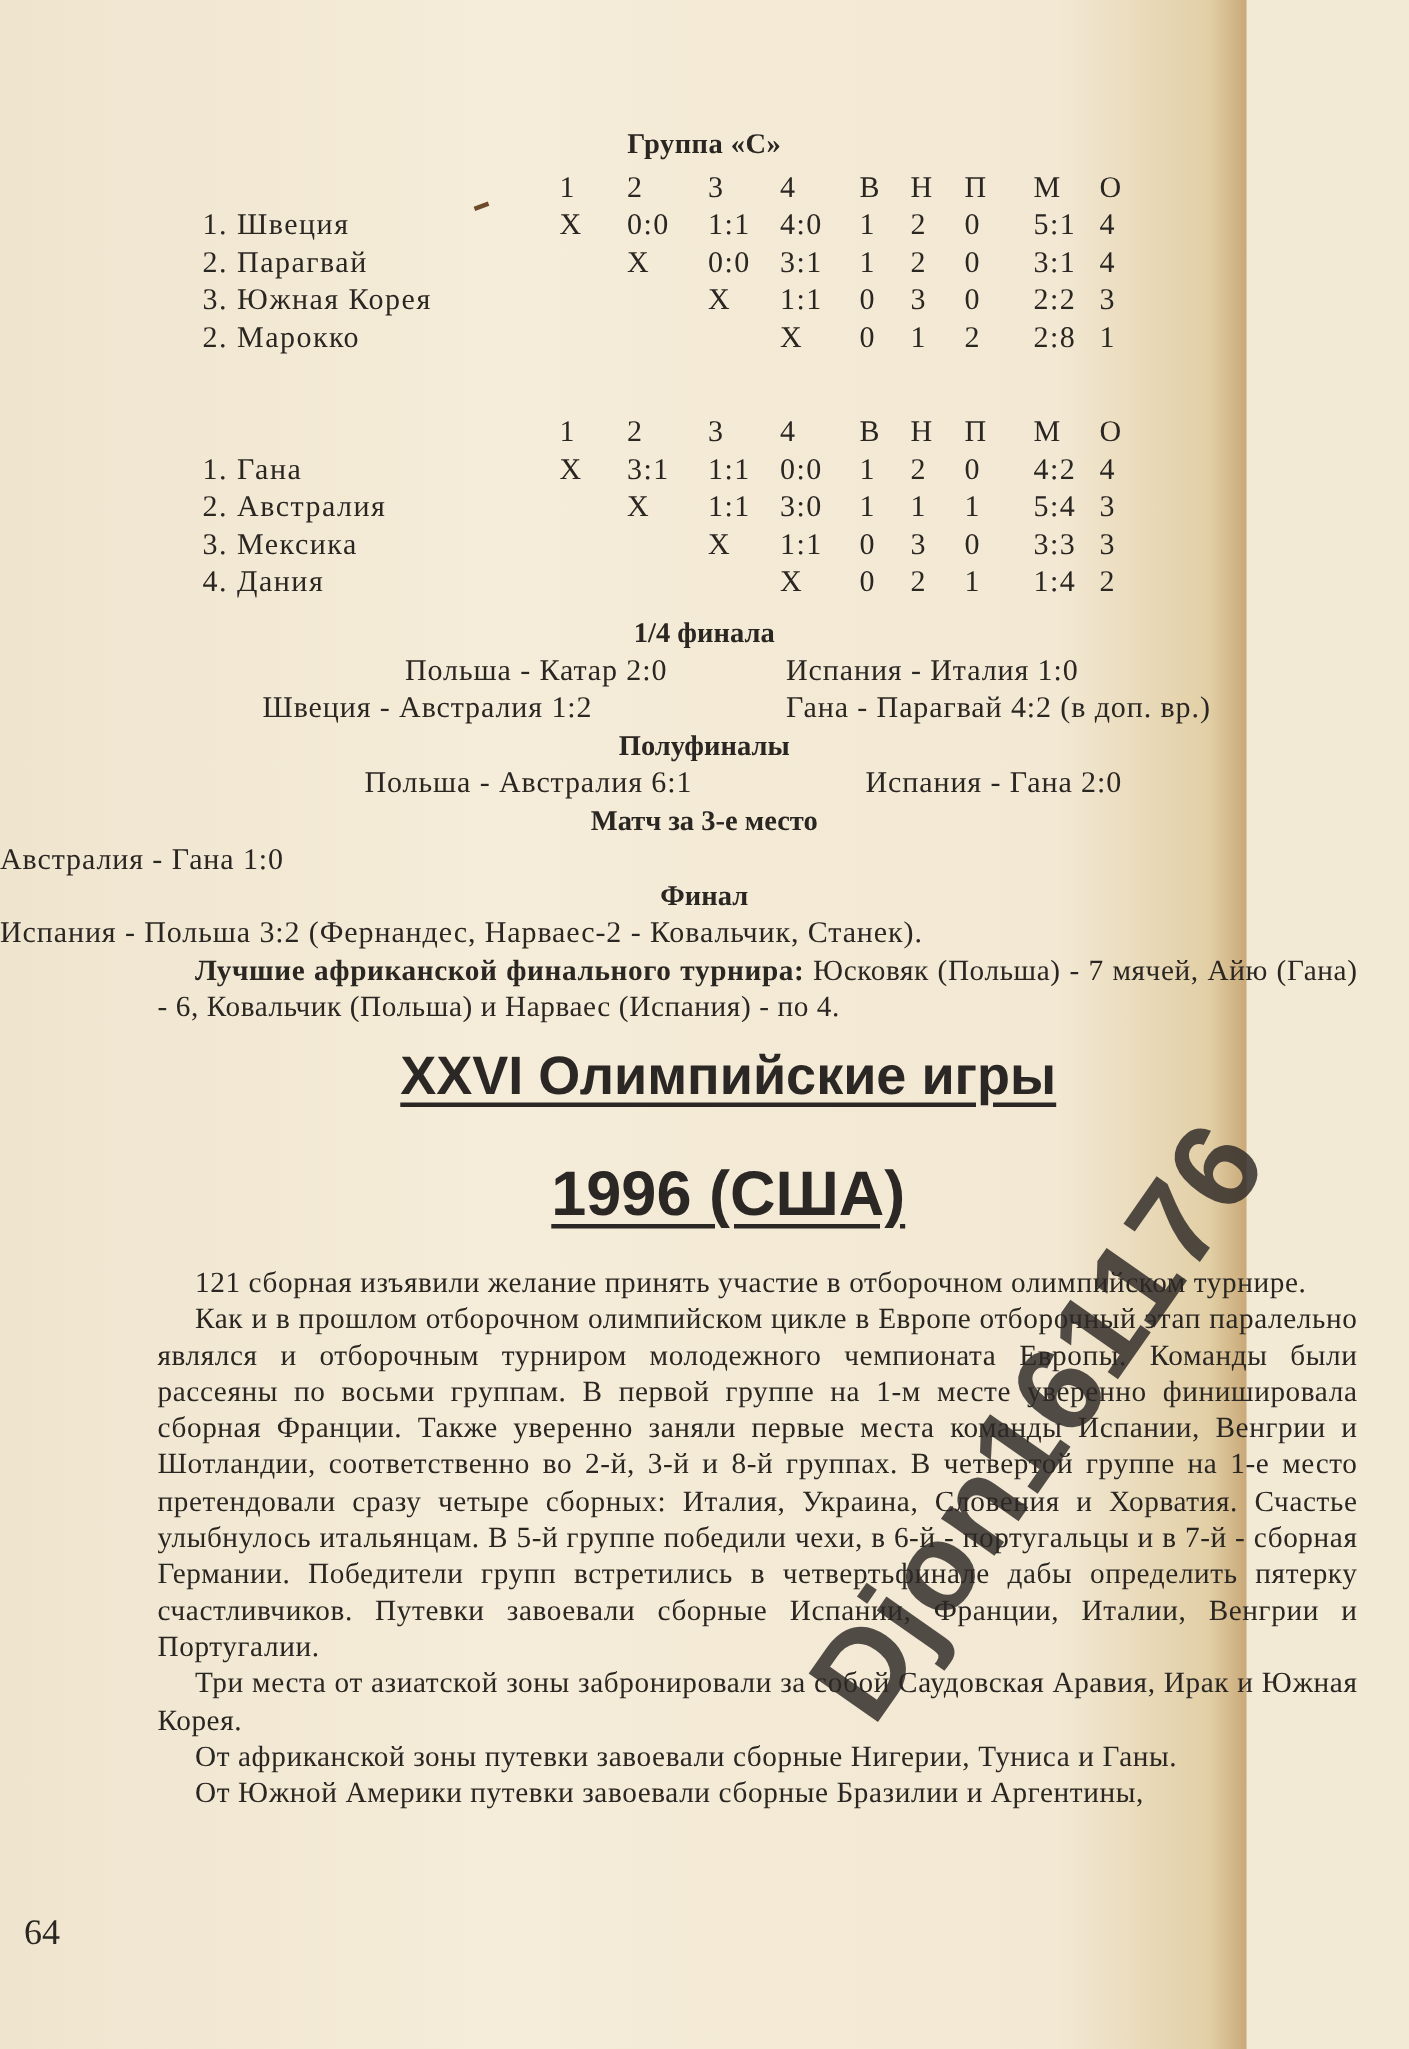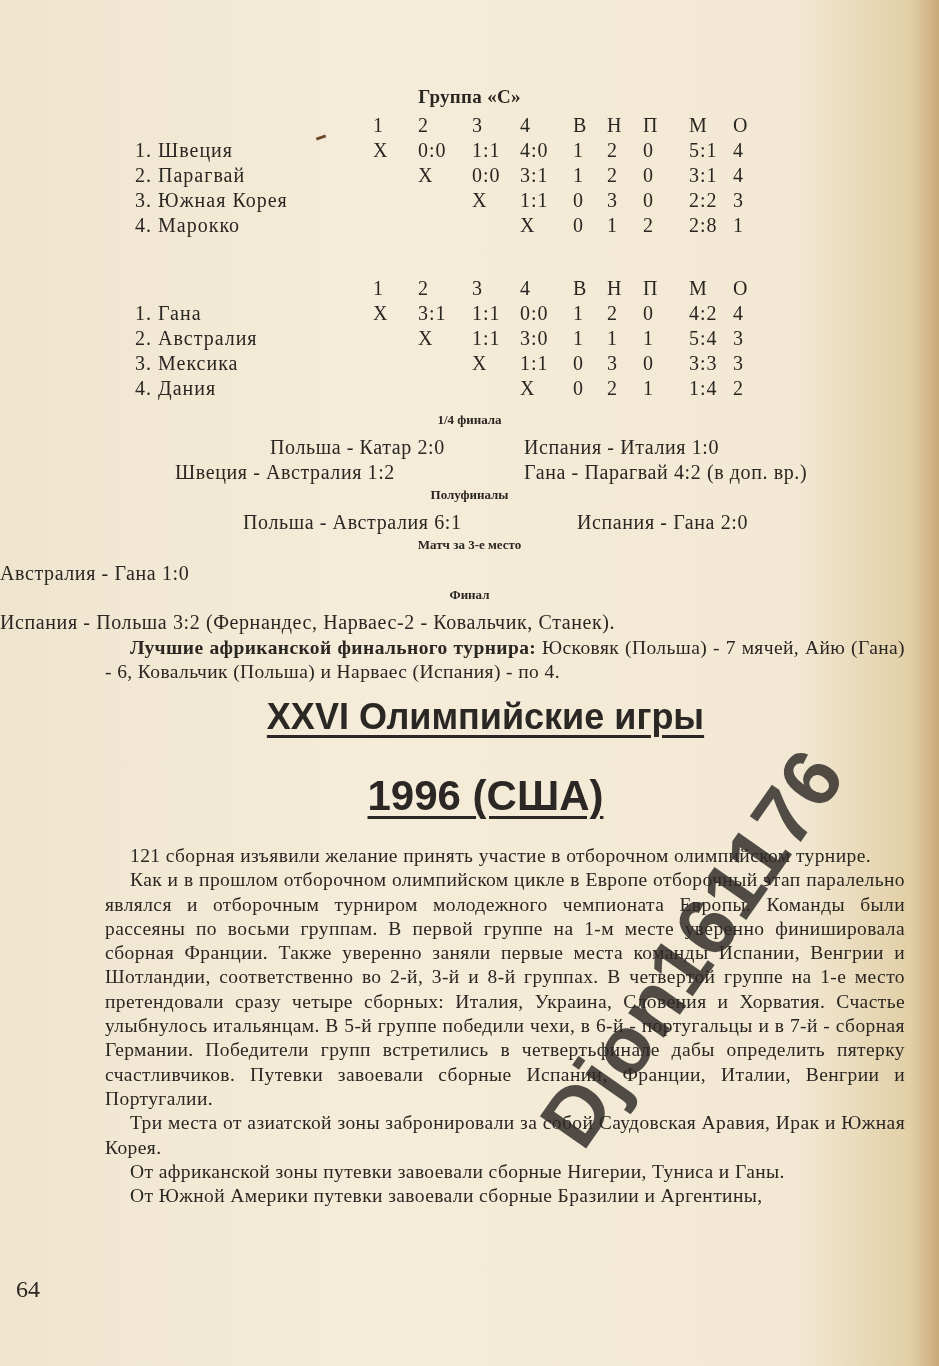--- a/index.html
+++ b/index.html
@@ -3,34 +3,34 @@
 <meta charset="utf-8">
 <style>
   html, body { margin: 0; padding: 0; }
   body {
     width: 939px; height: 1366px; overflow: hidden; position: relative;
     background: #f3ead6;
     font-family: "Liberation Serif", serif;
     color: #2a2622;
   }
   .page {
-    position: absolute; left: 0; top: 0; width: 939px; height: 1366px;
+    position: absolute; left: 0; top: 0; width: 831px; height: 1366px;
     background: linear-gradient(90deg, #efe5cf 0%, #f5ecd9 40%, #f2e8d3 85%, #e2cfa6 97%, #c9a978 100%);
   }
   .group-title {
     position: absolute; left: 0; width: 939px; text-align: center;
     font-weight: bold; font-size: 19px; letter-spacing: 0.3px;
   }
   .row { position: absolute; left: 0; width: 939px; height: 26px; font-size: 20px; letter-spacing: 1px; }
   .row span { position: absolute; top: 0; white-space: nowrap; }
   .c-name { left: 135px; }
   .c1 { left: 373px; } .c2 { left: 418px; } .c3 { left: 472px; } .c4 { left: 520px; }
   .cW { left: 573px; } .cD { left: 607px; } .cL { left: 643px; } .cG { left: 689px; } .cP { left: 733px; }
   .center-line { position: absolute; left: 0; width: 939px; font-size: 20px; letter-spacing: 0.6px; }
-  .bold-center { position: absolute; left: 0; width: 939px; text-align: center; font-size: 13px; font-weight: bold; }
+  .bold-center { position: absolute; left: 0; width: 939px; text-align: center; font-size: 19px; font-weight: bold; }
   .abs { position: absolute; font-size: 20px; letter-spacing: 0.6px; white-space: nowrap; }
   .para { position: absolute; left: 105px; width: 800px; font-size: 19.5px; line-height: 24.3px; text-align: justify; letter-spacing: 0.4px; }
   .para p { margin: 0; text-indent: 25px; }
   .big-title {
     position: absolute; left: 0; width: 939px; text-align: center;
     font-family: "Liberation Sans", sans-serif; font-weight: bold; color: #2b2724;
     text-decoration: underline; text-decoration-thickness: 3px; text-underline-offset: 6px; padding-left: 16px;
   }
   .page-num { position: absolute; left: 16px; width: 939px; top: 1276px; font-size: 24px; }
   .watermark {
@@ -89,21 +89,21 @@
     <span class="c2"></span>
     <span class="c3">X</span>
     <span class="c4">1:1</span>
     <span class="cW">0</span>
     <span class="cD">3</span>
     <span class="cL">0</span>
     <span class="cG">2:2</span>
     <span class="cP">3</span>
   </div>
   <div class="row" style="top:214px">
-    <span class="c-name">4. Марокко</span>
+    <span class="c-name">2. Марокко</span>
     <span class="c1"></span>
     <span class="c2"></span>
     <span class="c3"></span>
     <span class="c4">X</span>
     <span class="cW">0</span>
     <span class="cD">1</span>
     <span class="cL">2</span>
     <span class="cG">2:8</span>
     <span class="cP">1</span>
   </div>

